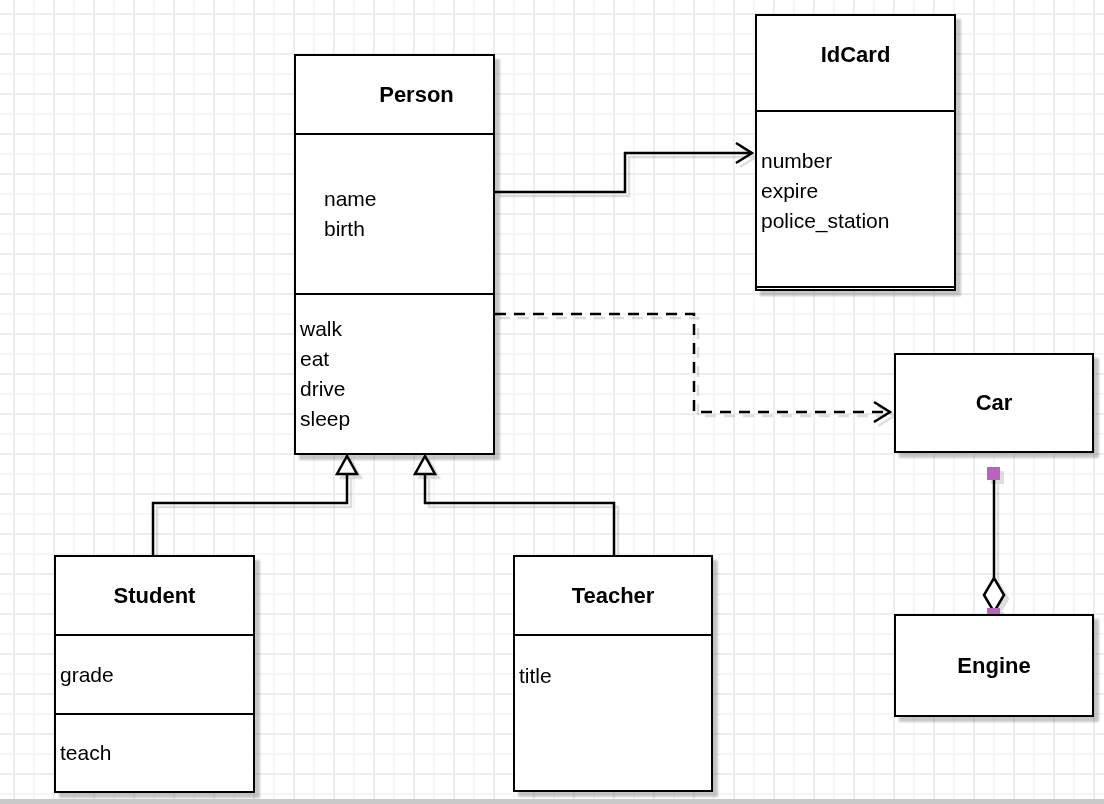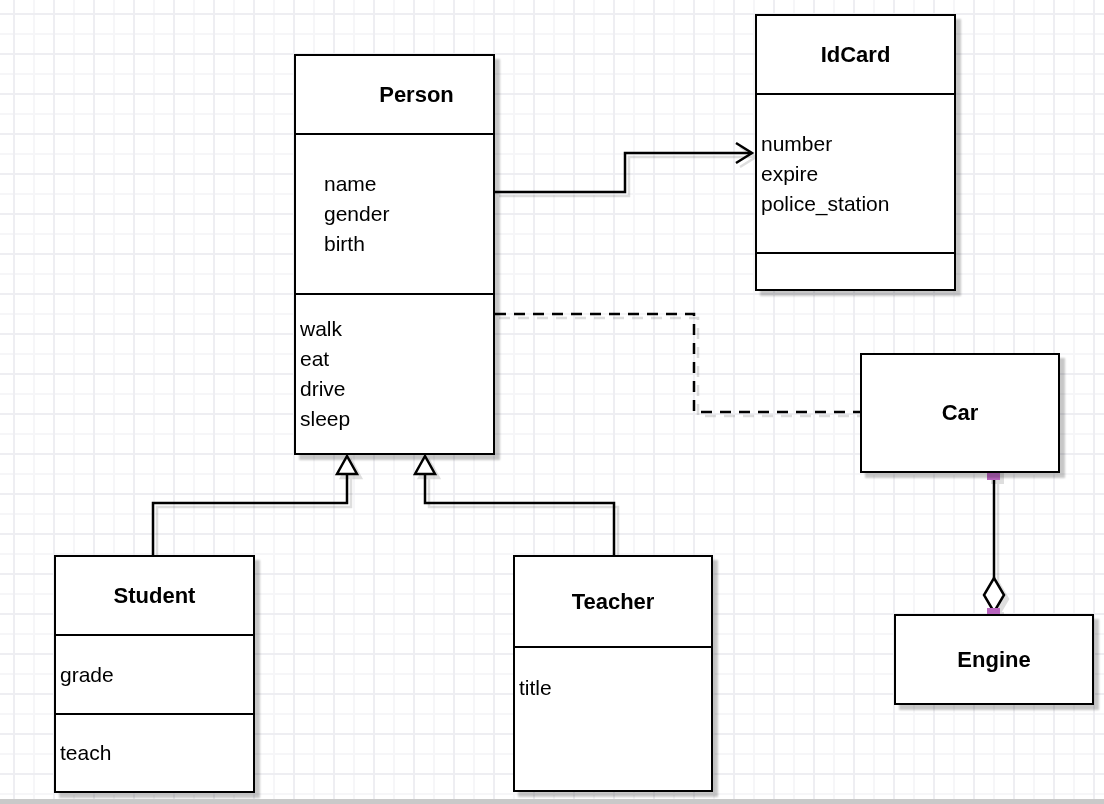--- a/index.html
+++ b/index.html
@@ -70,33 +70,33 @@
     font-size: 21px;
     line-height: 30px;
     white-space: nowrap;
   }
 
   
   #box-person  { left: 294px; top: 54px;  width: 201px; height: 401px; }
   #box-person .uml-title { height: 77px; padding-left: 44px; }
   #box-person .attrs     { height: 160px; padding-left: 28px; }
 
-  #box-idcard  { left: 755px; top: 14px;  width: 201px; height: 277px; }
+  #box-idcard  { left: 755px; top: 14px;  width: 201px; height: 277px; gap: 17px; }
   #box-idcard .uml-title { height: 77px; }
   #box-idcard .attrs     { height: 159px; }
 
-  #box-car     { left: 860px; top: 353px; width: 200px; height: 120px; }
-  #box-engine  { left: 894px; top: 614px; width: 200px; height: 91px; }
+  #box-car     { left: 894px; top: 353px; width: 200px; height: 100px; }
+  #box-engine  { left: 894px; top: 614px; width: 200px; height: 103px; }
 
   #box-student { left: 54px;  top: 555px; width: 201px; height: 238px; }
   #box-student .uml-title { height: 77px; }
   #box-student .attrs     { height: 79px; }
 
   #box-teacher { left: 513px; top: 555px; width: 200px; height: 237px; }
-  #box-teacher .uml-title { height: 89px; }
+  #box-teacher .uml-title { height: 77px; }
   #box-teacher .attrs     { height: 82px; }
 
   .canvas-bottom-edge {
     position: absolute;
     left: 0; top: 799px;
     width: 1104px; height: 5px;
     background: #c9c9c9;
   }
 </style>
 </head>
@@ -131,21 +131,20 @@
       <polygon class="hollow" points="994,578 1004,595 994,612 984,595"></polygon>
       <rect x="987" y="467" width="13" height="13" fill="#b864be"></rect>
       <rect x="987" y="608" width="13" height="13" fill="#b864be"></rect>
     </g>
   </svg>
 
   <div class="uml-class" id="box-person">
     <div class="uml-title">Person</div>
     <div class="uml-section attrs">
       <div class="uml-line">name</div>
-      <div class="uml-line">gender</div>
       <div class="uml-line">birth</div>
     </div>
     <div class="uml-section fill">
       <div class="uml-line">walk</div>
       <div class="uml-line">eat</div>
       <div class="uml-line">drive</div>
       <div class="uml-line">sleep</div>
     </div>
   </div>
 

